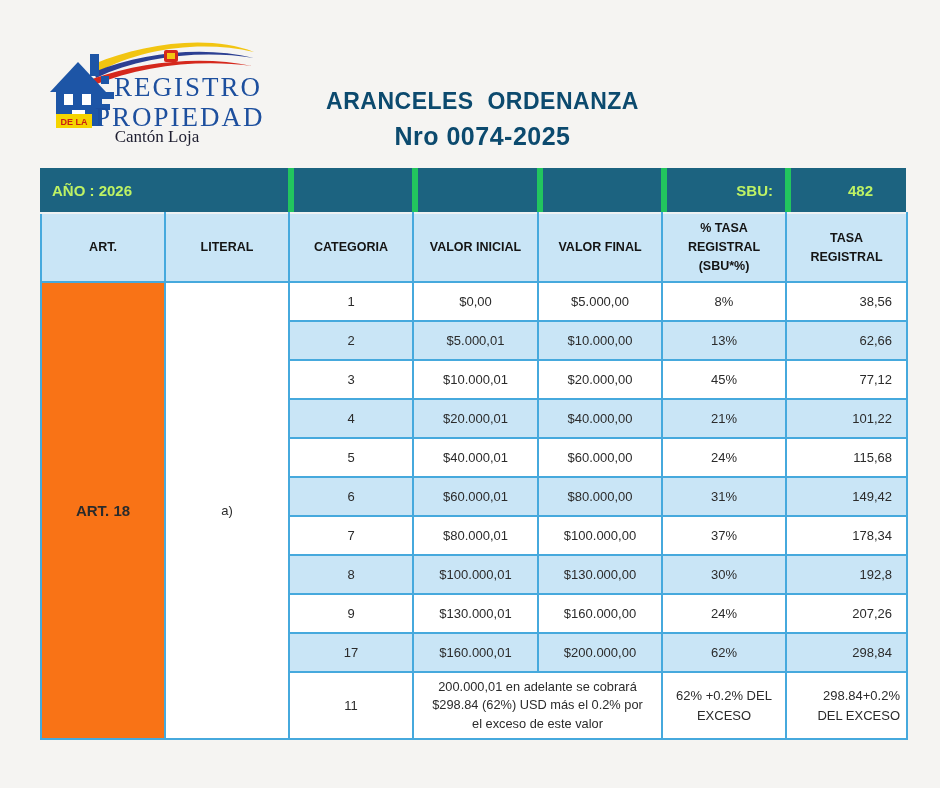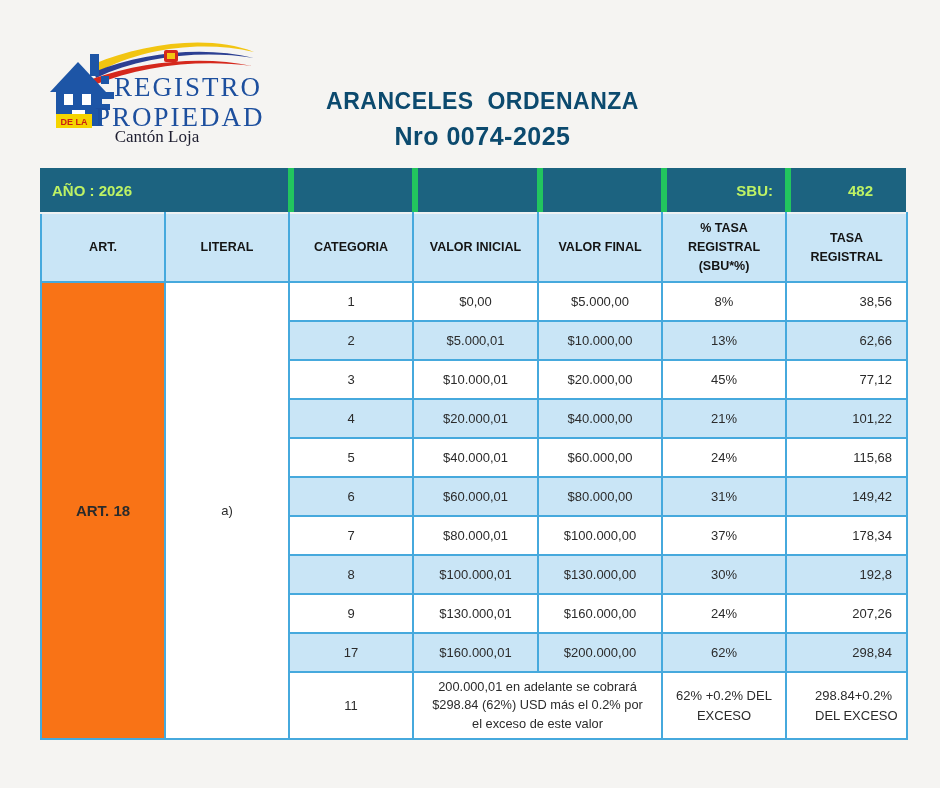--- a/index.html
+++ b/index.html
@@ -50,21 +50,21 @@
     height:39px; background:#ffffff; color:#2b2b2b;
     font-size:13px; text-align:center; padding:2px 6px;
   }
   tr.stripe td { background:#c9e5f6; }
   tr.last td { height:67px; }
   .c-art { font-weight:bold; font-size:15px; background:#f97316;margin-top:20px; }
   .c-lit { background:#ffffff; }
   .c-tasa { text-align:right; padding-right:14px; }
   .c-merged { font-size:12.8px; line-height:1.45; padding:2px 12px; }
   .c-pct { line-height:1.5; }
-  .c-tasa-left { text-align:left; padding-left:28px; line-height:1.5; }
+  .c-tasa-left { text-align:right; padding-left:28px; line-height:1.5; }
 </style>
 </head>
 <body>
 
 <div class="page">
 
   <div class="logo">
     <svg width="220" height="118" viewBox="0 0 220 118">
 
       <g>

